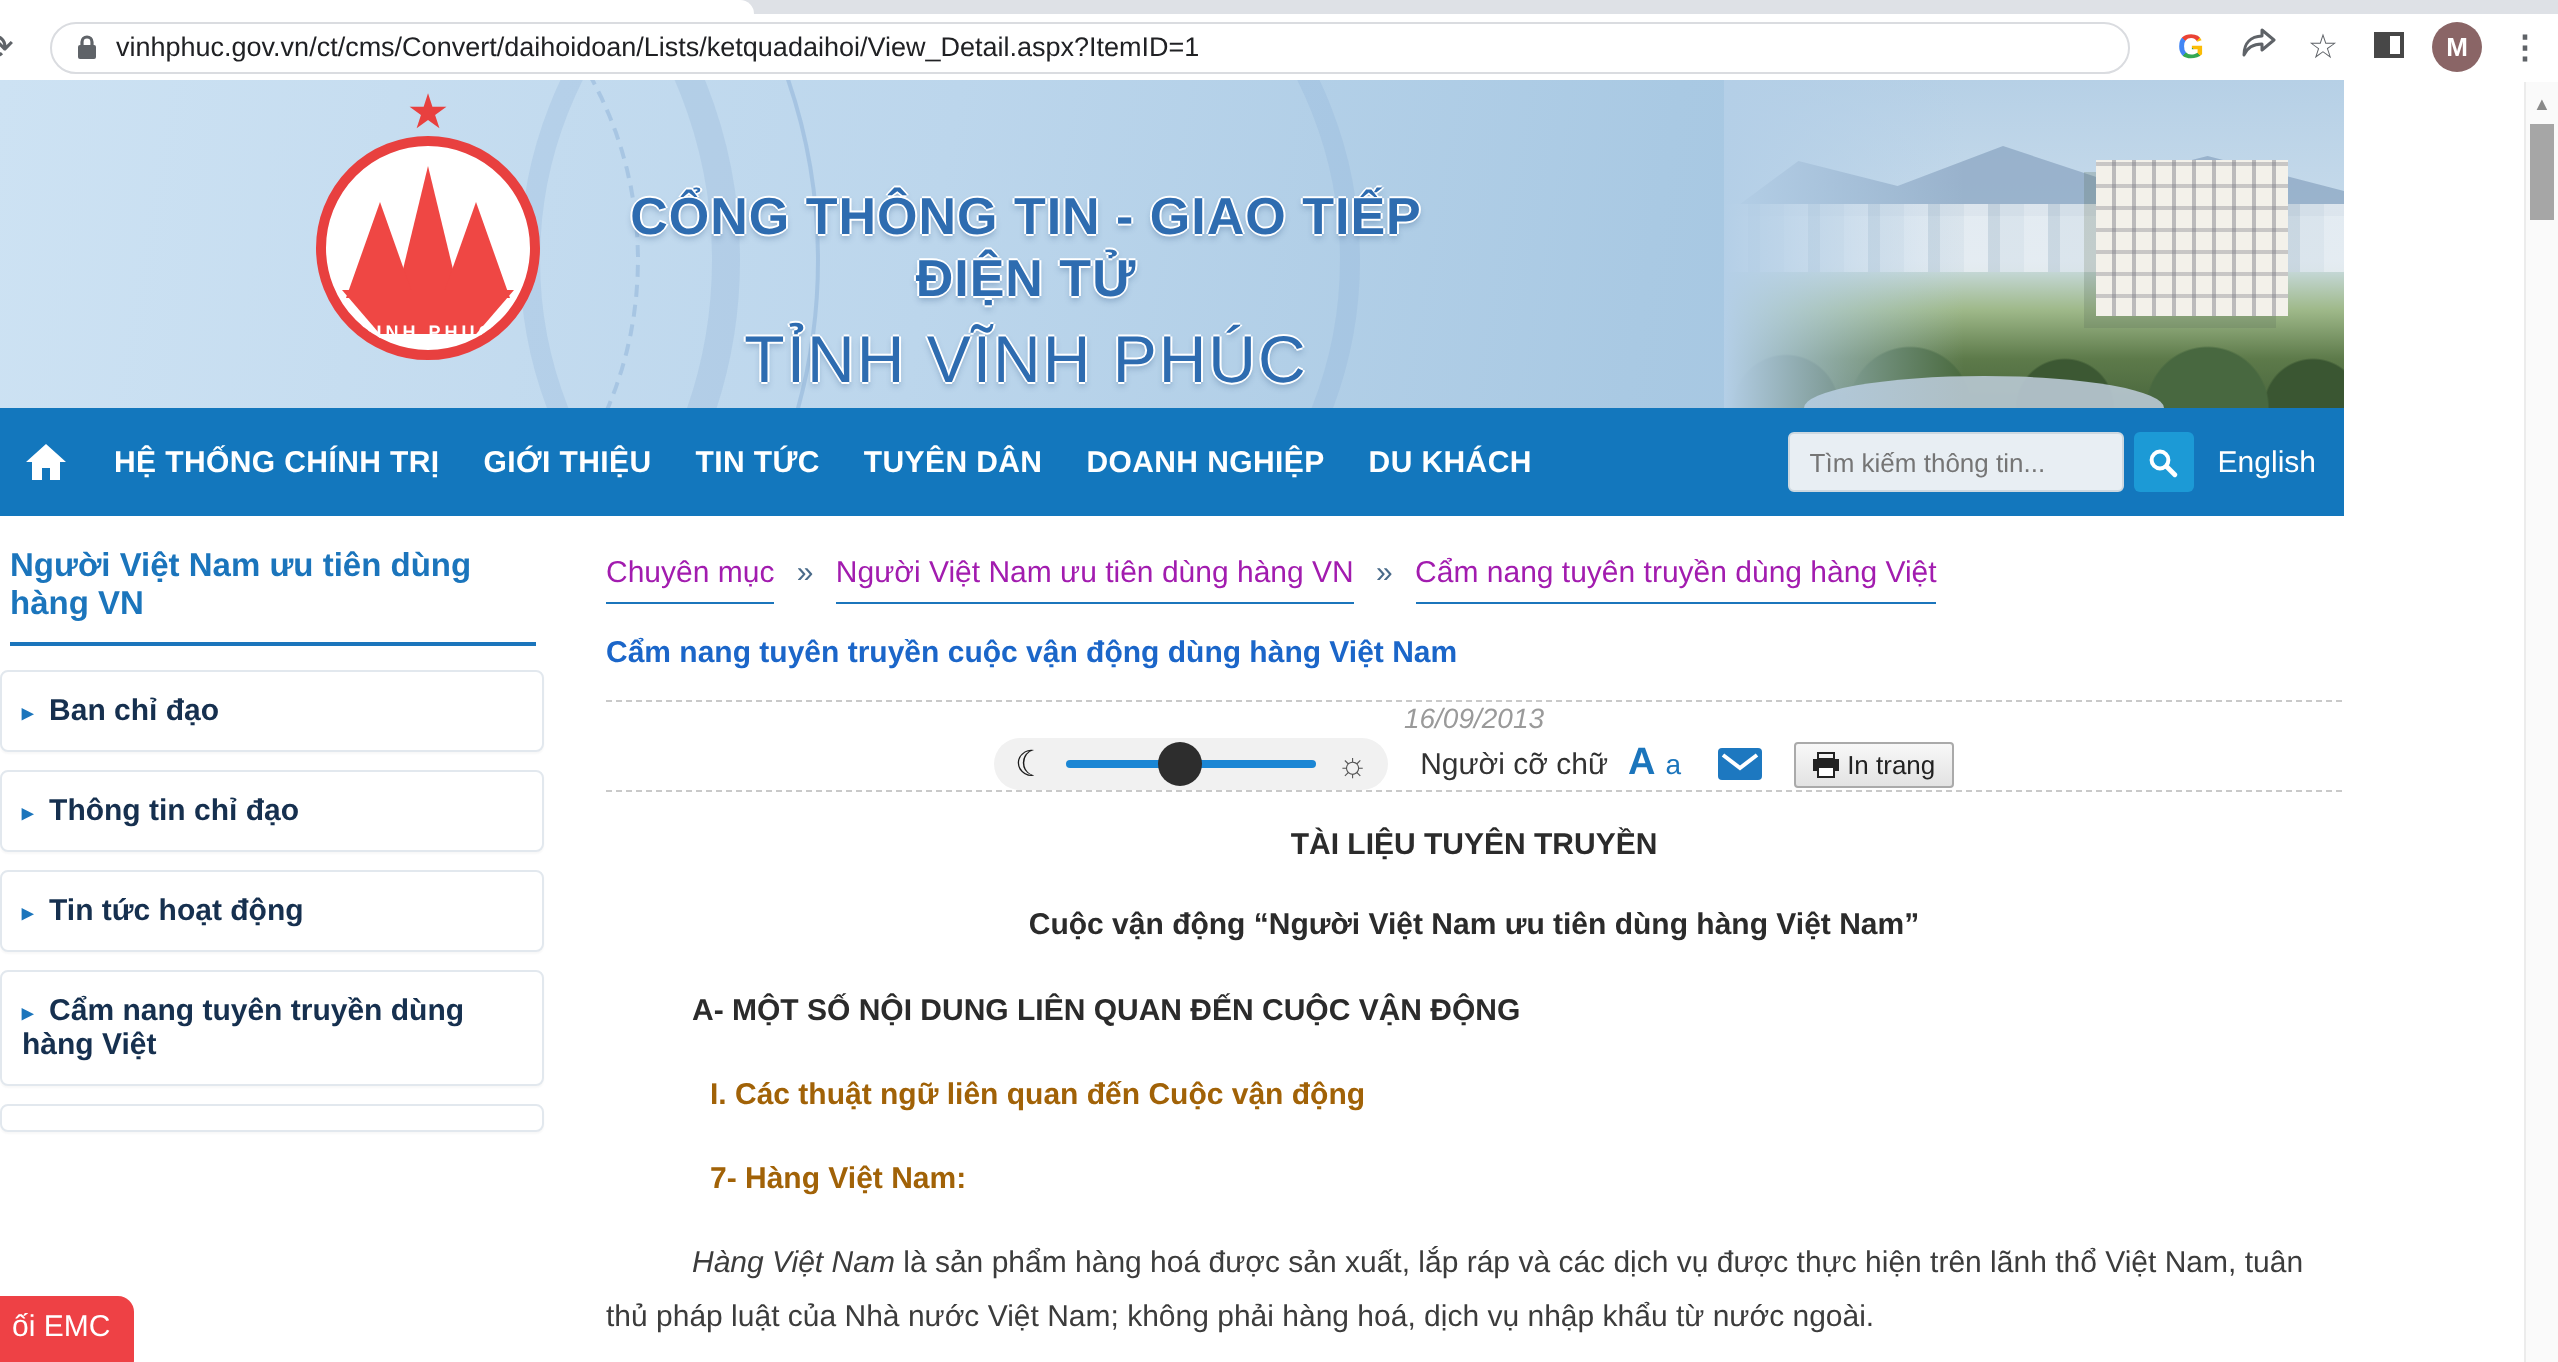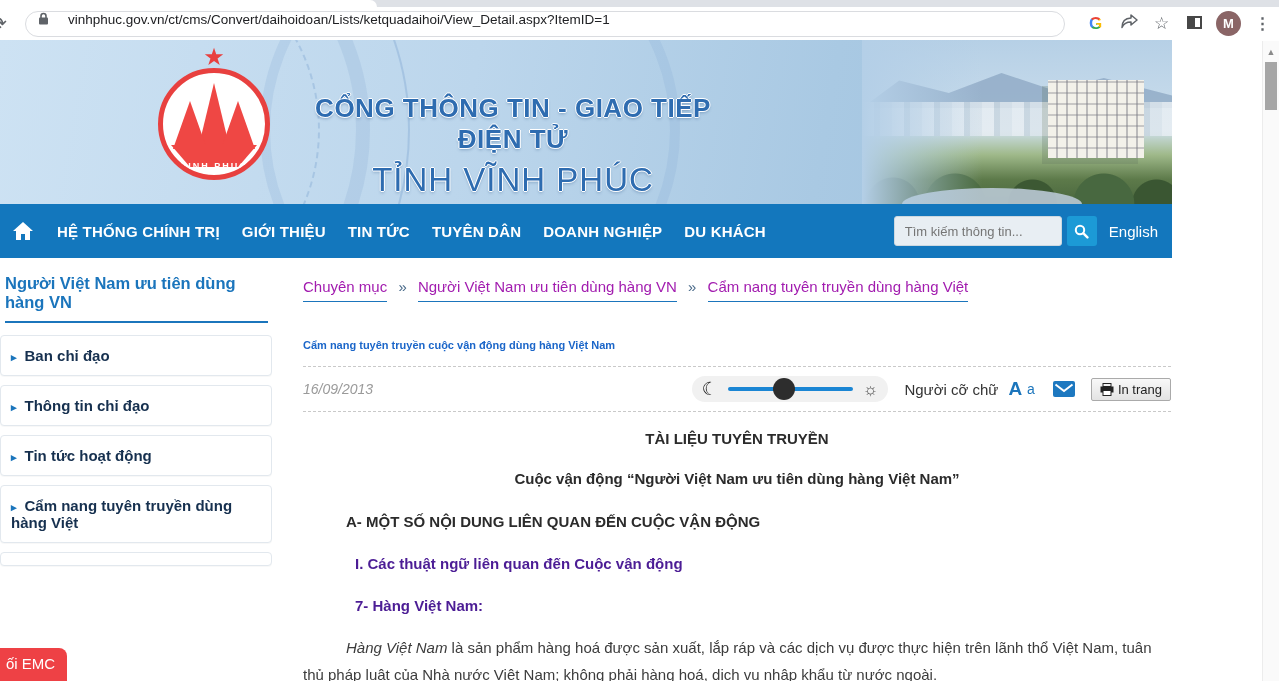--- a/index.html
+++ b/index.html
@@ -7,21 +7,21 @@
     font-family:"Liberation Sans", sans-serif; }
   .window { position:relative; width:1279px; height:681px; }
 
   
   .tabstrip { position:absolute; left:0; top:0; width:1279px; height:7px; background:#dee1e6; }
   .tabstrip .active-tab { position:absolute; left:0; top:0; width:377px; height:7px; background:#fff; border-top-right-radius:8px; }
   .toolbar { position:absolute; left:0; top:7px; width:1279px; height:33px; background:#fff;
     display:flex; align-items:center; }
   .reload { margin-left:-9px; font-size:19px; color:#5f6368; width:26px; }
   .omnibox { flex:0 0 auto; width:1040px; height:26px; margin-left:8px; border:1px solid #dadce0;
-    border-radius:14px; display:flex; align-items:flex-start; padding:0 12px; background:#fff;gap:10px; }
+    border-radius:14px; display:flex; align-items:center; padding:0 12px; background:#fff; }
   .lock-ic { margin-right:9px; display:inline-flex; }
   .url-text { font-size:13.5px; color:#202124; white-space:nowrap; }
   .chrome-icons { display:flex; align-items:center; margin-left:14px; gap:0; }
   .cicon { width:33px; text-align:center; color:#5f6368; font-size:17px; cursor:pointer; }
   .g-glyph { font-weight:bold; font-size:17px;
     background:conic-gradient(from -45deg,#ea4335 0 25%,#fbbc05 25% 50%,#34a853 50% 75%,#4285f4 75% 100%);
     -webkit-background-clip:text; background-clip:text; color:transparent; }
   .panel-ic { display:inline-block; width:15px; height:13px; border:2px solid #474747; position:relative; }
   .panel-ic::after { content:""; position:absolute; left:0; top:0; width:6px; height:9px; background:#474747; }
   .avatar { width:25px; height:25px; border-radius:50%; background:#8a6566; color:#fff; font-size:13px;
@@ -97,42 +97,42 @@
   .side-item { border:1px solid #e2e8ee; border-radius:4px; background:#fff; margin:0 2px 9px 0;
     padding:11px 10px; font-size:15px; font-weight:bold; color:#16304f; cursor:pointer;
     box-shadow:0 1px 1px rgba(0,0,0,.03); }
   .side-item .tri { color:#1b75bc; font-size:11px; margin-right:8px; }
   .side-item.empty { height:14px; padding:0; cursor:default; }
 
   .main { position:absolute; left:303px; top:218px; width:868px; }
   .breadcrumb { margin-top:20px; font-size:15px; }
   .crumb { color:#a21caf; text-decoration:none; padding-bottom:6px; border-bottom:1px solid #1b75bc; cursor:pointer; }
   .bc-sep { color:#4a6b8a; margin:0 7px; font-size:15px; }
-  .art-title { margin-top:44px; color:#1b66c9; font-size:11px; font-weight:bold; }
+  .art-title { margin-top:23px; color:#1b66c9; font-size:15px; font-weight:bold; }
   .dotline { border-bottom:1px dashed #c9c9c9; margin-top:15px; }
-  .date-row { height:44px; display:flex; align-items:center; justify-content:space-between; }
+  .date-row { height:44px; display:flex; align-items:center; justify-content:space-between;flex-direction:column; }
   .date { color:#9a9a9a; font-size:14px; font-style:italic; }
   .art-tools { display:flex; align-items:center; }
   .contrast { display:flex; align-items:center; background:#f1f1f1; border-radius:14px; padding:2px 10px; height:26px; }
   .moon { font-size:18px; color:#1a1a1a; margin-right:10px; line-height:1; cursor:pointer; }
   .slider { position:relative; width:125px; height:22px; cursor:pointer; }
   .slider .track { position:absolute; left:0; right:0; top:9px; height:4px; background:#1b86d4; border-radius:2px; }
   .slider .knob { position:absolute; left:calc(45% - 11px); top:0; width:22px; height:22px; border-radius:50%; background:#2d2d2d; }
   .sun { font-size:17px; color:#555; margin-left:10px; line-height:1; cursor:pointer; }
   .fs-label { font-size:15px; color:#333; margin:0 10px 0 16px; }
   .fs-big { color:#1b75bc; font-size:19px; font-weight:bold; cursor:pointer; }
   .fs-small { color:#1b75bc; font-size:14px; margin-left:5px; cursor:pointer; }
   .mail-btn { margin-left:18px; cursor:pointer; display:inline-flex; }
   .print-btn { margin-left:16px; display:inline-flex; align-items:center; gap:4px; border:1px solid #aaa;
     background:linear-gradient(#f8f8f8,#e3e3e3); border-radius:2px; padding:3px 8px; font-size:13px; color:#222; cursor:pointer; }
 
   .article { font-size:15px; color:#3c3c3c; line-height:1.75; padding-bottom:30px; }
   .article .center { text-align:center; font-weight:bold; margin-top:14px; color:#2b2b2b; }
   .article .sec-a { font-weight:bold; margin-top:16px; padding-left:43px; color:#2b2b2b; }
-  .article .sec { font-weight:bold; margin-top:16px; padding-left:52px; color:#4c1d95; }
+  .article .sec { font-weight:bold; margin-top:16px; padding-left:52px; color:#a16207; }
   .article p { margin-top:16px; text-indent:43px; }
   .article .lead { font-style:italic; }
 
   
   .emc { position:absolute; left:-18px; top:648px; height:40px; background:#ee4145; color:#fff;
     border-radius:8px; padding:7px 12px 0 24px; font-size:15px; cursor:pointer; }
 
   
   .scrollbar { position:absolute; right:0; top:41px; width:17px; height:640px; background:#fafafa; border-left:1px solid #ececec; }
   .scrollbar .up { text-align:center; color:#8a8a8a; font-size:9px; padding-top:6px; cursor:pointer; }

